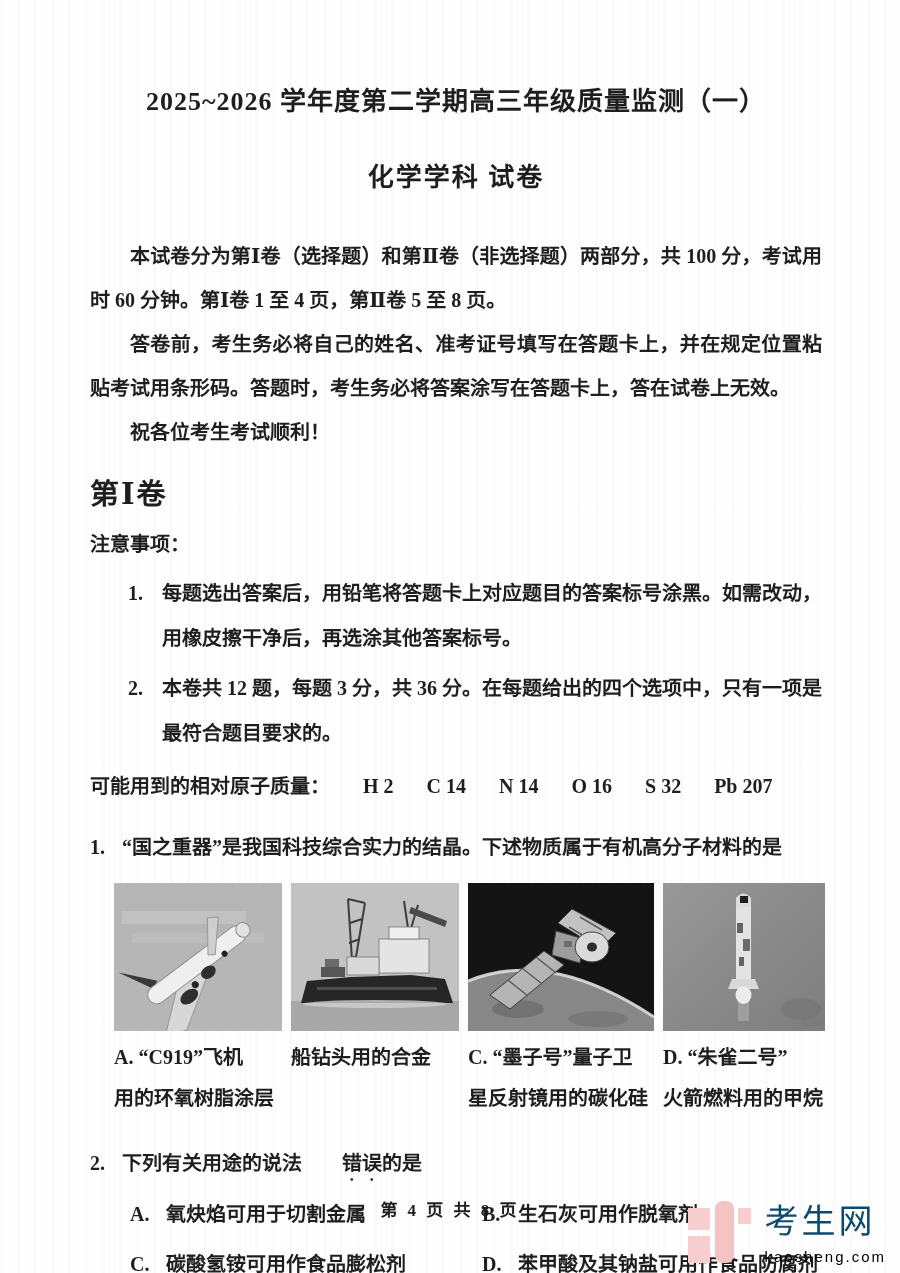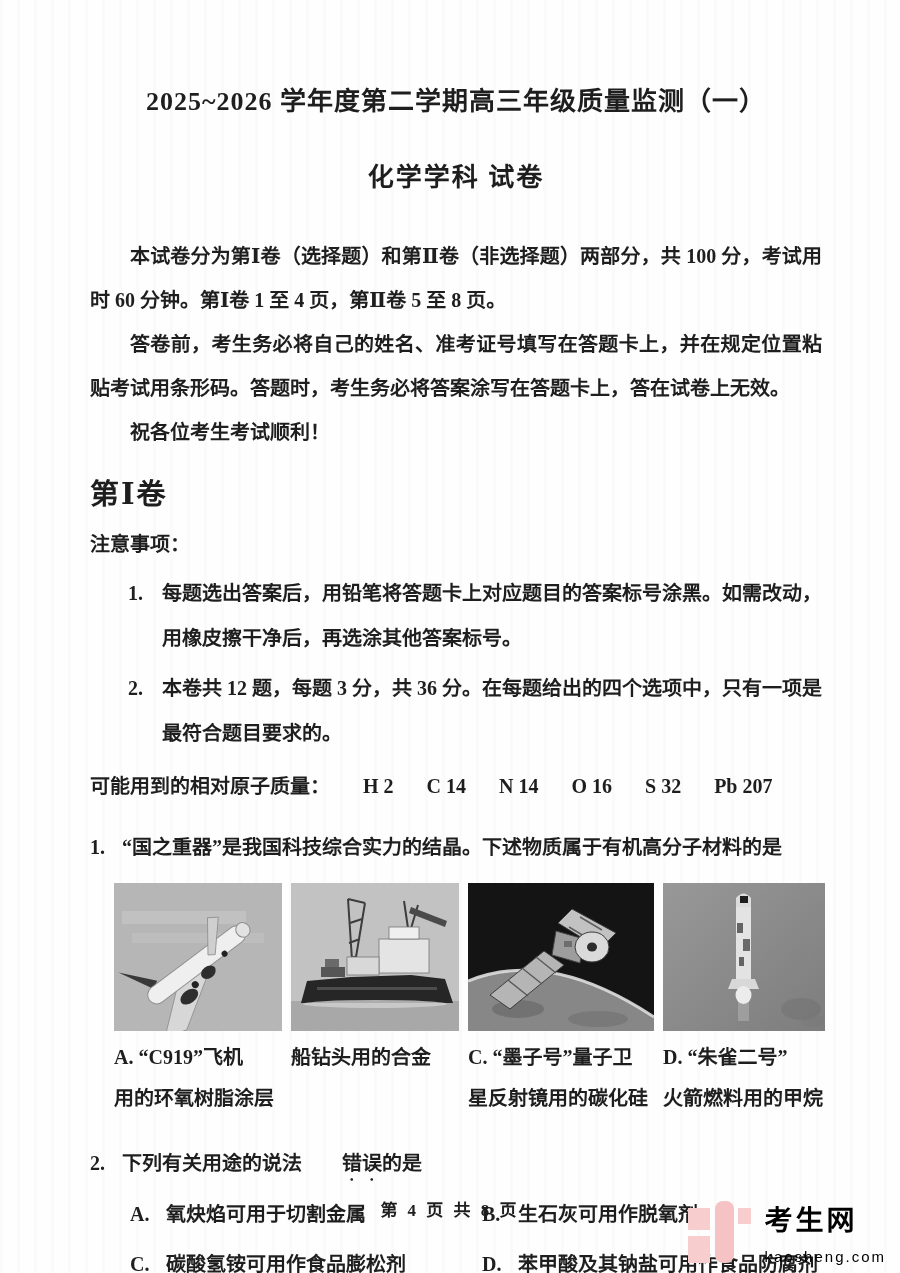--- a/index.html
+++ b/index.html
@@ -55,21 +55,21 @@
   .watermark{position:absolute;right:14px;bottom:8px;display:flex;align-items:center;gap:12px;}
   .wm-logo{position:relative;width:64px;height:64px;}
   .wm-logo .b{position:absolute;background:#f7cdcd;}
   .wm-logo .b1{left:0;top:7px;width:22px;height:22px;}
   .wm-logo .b2{left:0;top:35px;width:22px;height:27px;}
   .wm-logo .b3{left:27px;top:0;width:19px;height:62px;border-radius:8px;background:#f5c3c3;}
   .wm-logo .b4{left:50px;top:7px;width:13px;height:16px;}
   .wm-text{display:flex;flex-direction:column;align-items:flex-start;}
   .wm-brand{
     font-family:"Liberation Sans","DejaVu Sans",sans-serif;
-    font-size:28px;font-weight:700;line-height:38px;letter-spacing:3px;color:#000000;
+    font-size:34px;font-weight:400;line-height:38px;letter-spacing:3px;color:#0c4a6e;
   }
   .wm-site{
     font-family:"Liberation Sans","DejaVu Sans",sans-serif;
     font-size:15px;letter-spacing:2px;color:#000000;margin-top:8px;
   }
 </style>
 </head>
 <body>
 
 <div class="content">

